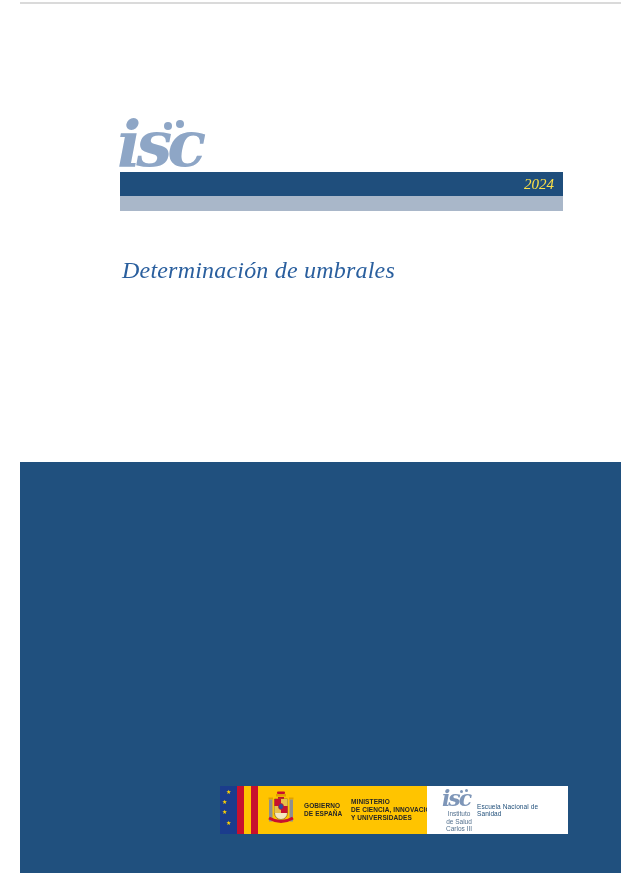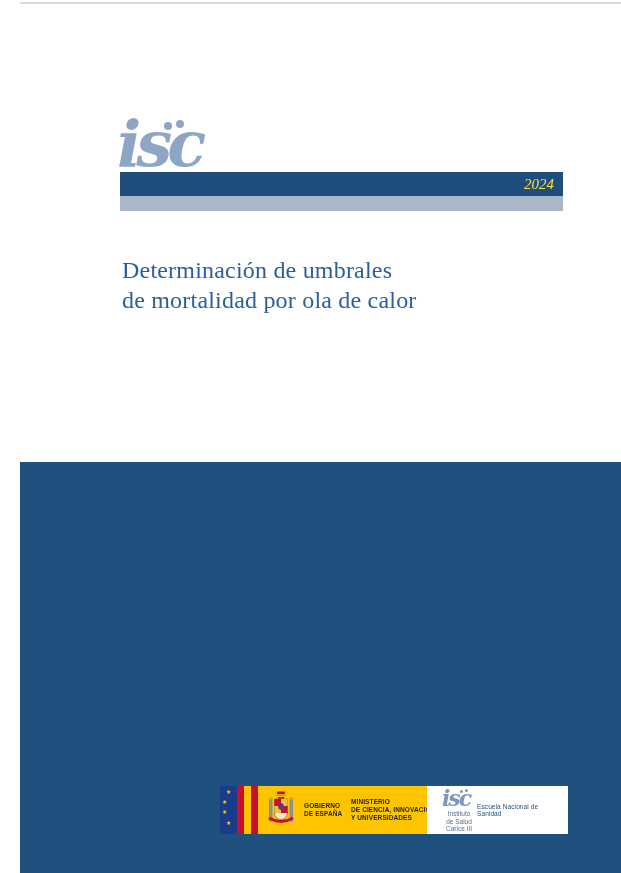--- a/index.html
+++ b/index.html
@@ -28,21 +28,21 @@
   .year-label {
     position:absolute; right:9px; top:0; height:40px; line-height:25px;
     color:#fde047; font-family:"Liberation Serif", serif; font-style:italic; font-size:15px;
   }
   .steel-band { position:absolute; left:100px; top:196px; width:443px; height:15px; background:#A9B7C9; }
 
   
   .title {
     position:absolute; left:102px; top:256px;
     font-family:"Liberation Serif", serif; font-size:24px; line-height:29.5px;
-    color:#2A5F9E; letter-spacing:0.2px;
+    color:#2A5F9E; letter-spacing:0.2px;font-style:italic;
   }
 
   
   .blue-panel { position:absolute; left:0; top:462px; width:621px; height:411px; background:#20507E; }
 
   
   .footer-strip { position:absolute; left:200px; top:786px; width:348px; height:48px; background:#ffffff; display:flex; }
   .eu-band { width:17px; background:#1B3C8C; position:relative; flex:none; }
   .eu-star { position:absolute; color:#FFD200; font-size:6px; line-height:6px; }
   .star-1 { left:6px; top:3px; } .star-2 { left:2px; top:13px; }
@@ -95,21 +95,20 @@
     <span class="dot dot-b"></span>
   </div>
 
   <div class="year-band">
     <span class="year-label">2024</span>
   </div>
   <div class="steel-band"></div>
 
   <div class="title">
     <div>Determinación de umbrales</div>
-    <div>de mortalidad por ola de calor</div>
   </div>
 
   <div class="blue-panel"></div>
 
   <div class="footer-strip">
 
     <div class="eu-band">
       <span class="eu-star star-1">★</span>
       <span class="eu-star star-2">★</span>
       <span class="eu-star star-3">★</span>

